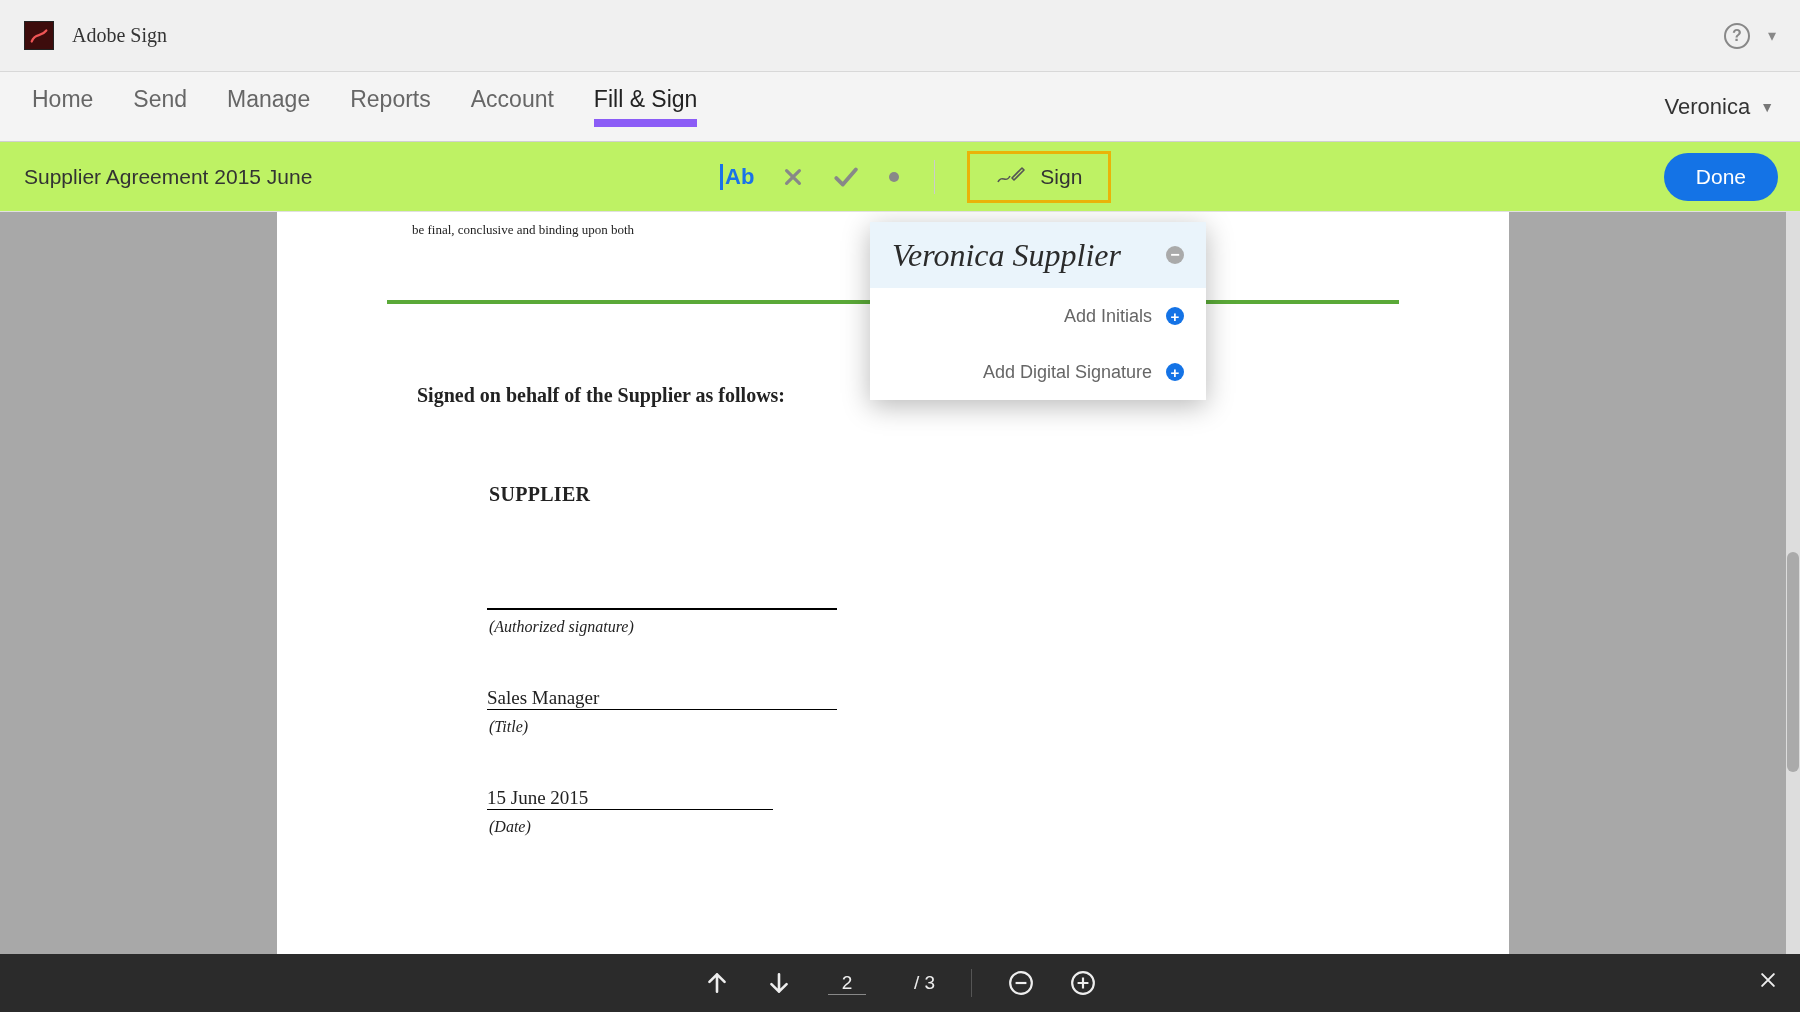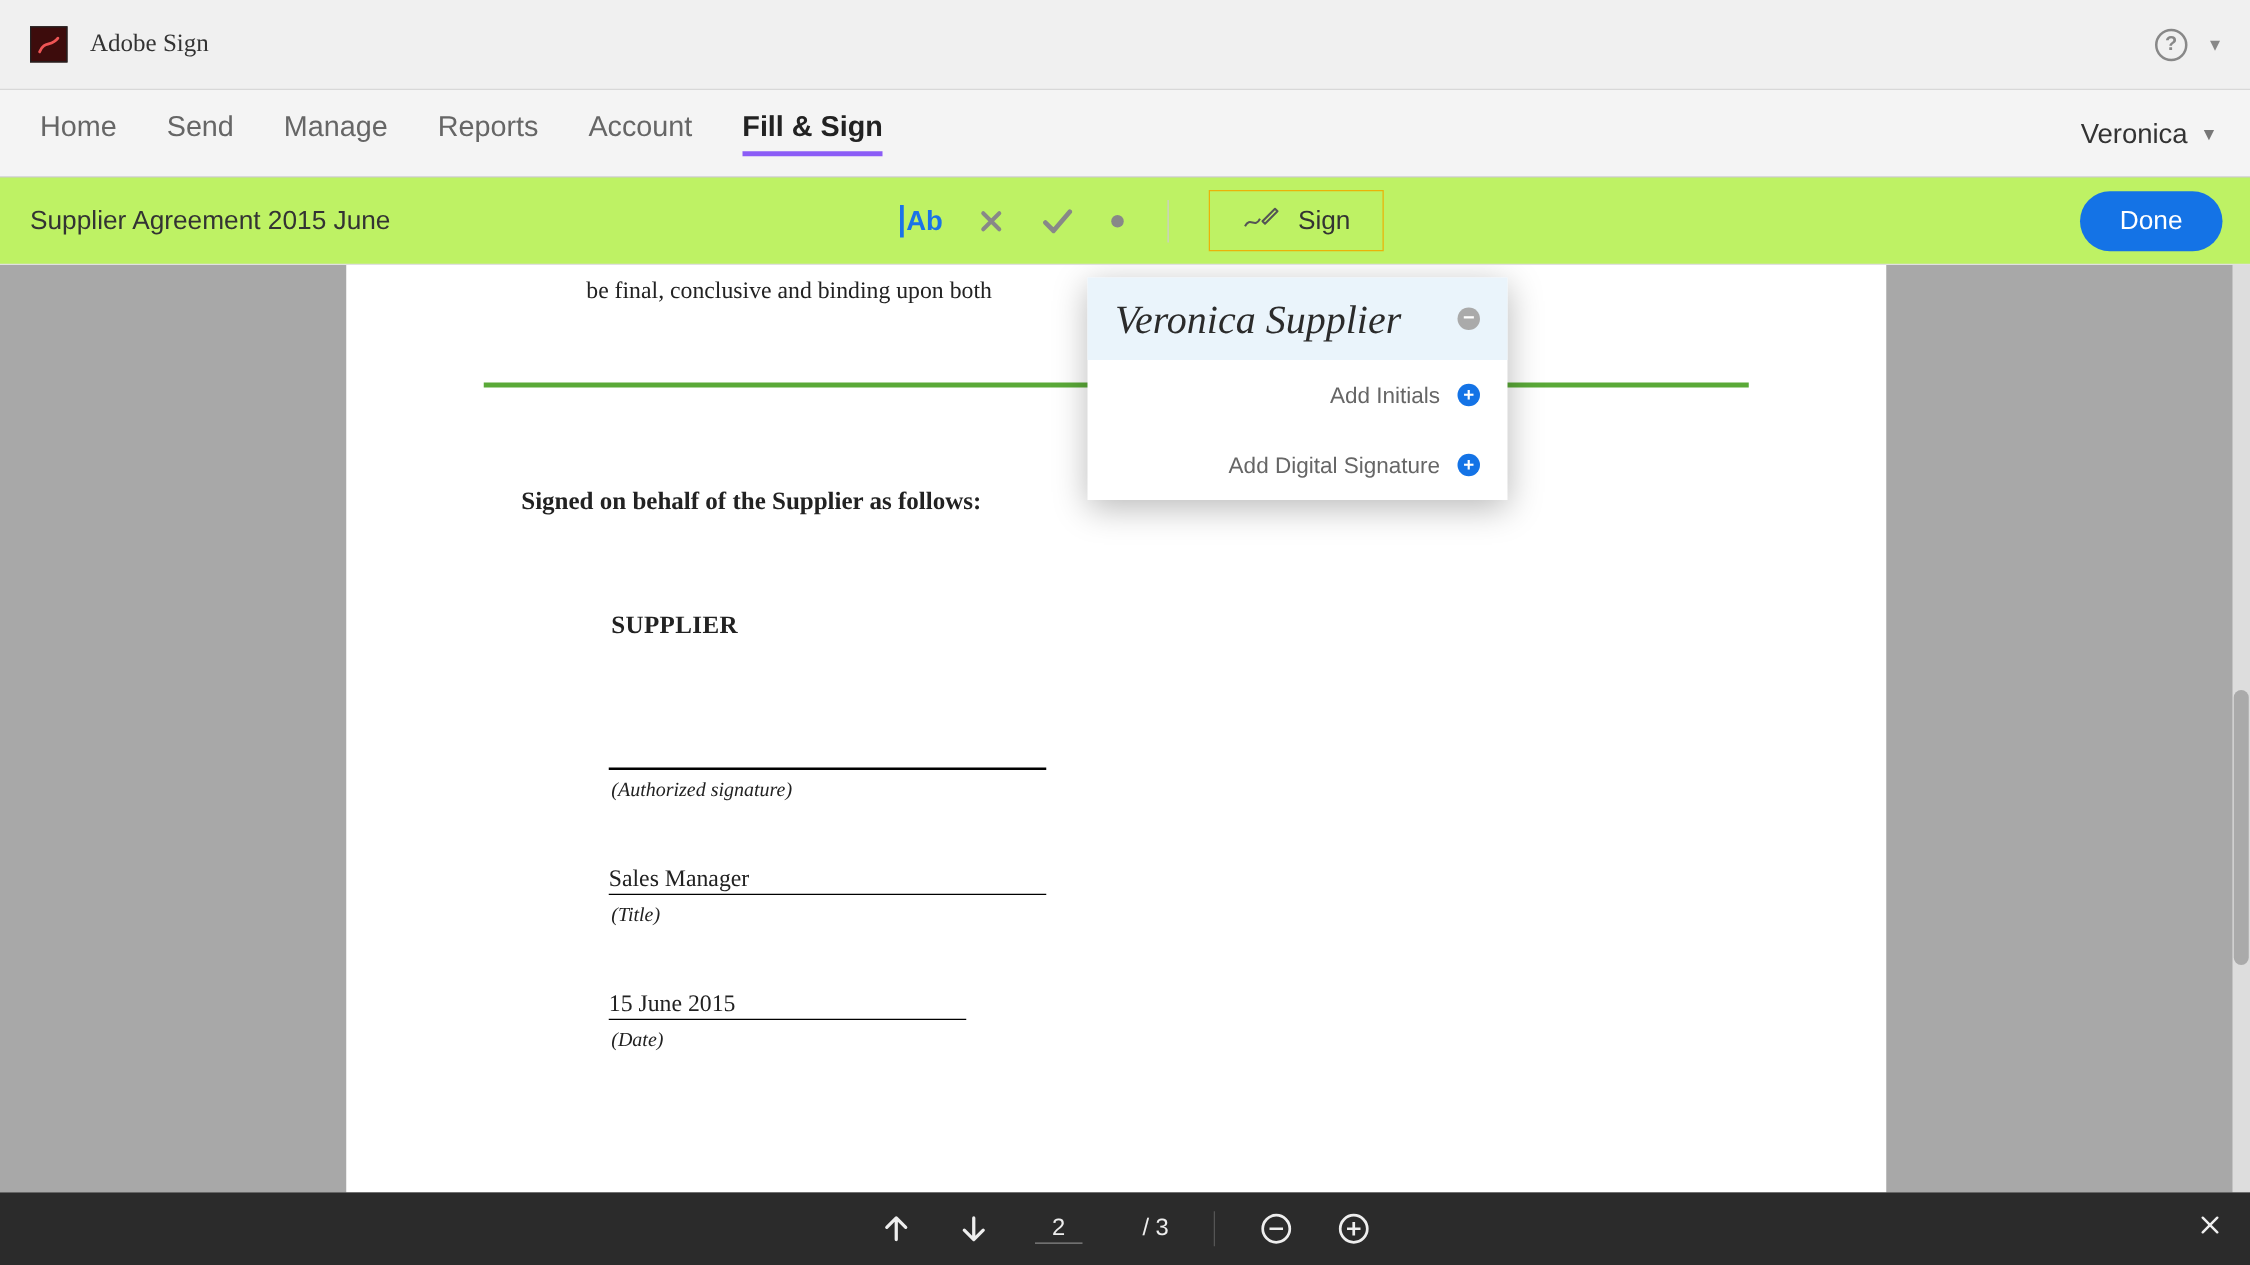--- a/index.html
+++ b/index.html
@@ -13,44 +13,44 @@
   .titlebar .logo svg { width: 22px; height: 22px; }
   .titlebar .app-name { font-size: 20px; color: #333; font-family: Liberation Serif, serif; }
   .titlebar .spacer { flex: 1; }
   .titlebar .help { width: 26px; height: 26px; border: 2px solid #888; border-radius: 50%; display: flex; align-items: center; justify-content: center; color: #888; font-size: 16px; font-weight: bold; margin-right: 18px; cursor: pointer; }
   .titlebar .dd-caret { color: #888; }
   
   
   .navrow { height: 70px; background: #f4f4f4; border-bottom: 1px solid #d0d0d0; display: flex; align-items: center; padding: 0 32px; position: relative; }
   .navrow .tabs { display: flex; gap: 40px; }
   .navrow .tab { font-size: 23px; color: #666; cursor: pointer; padding-bottom: 6px; }
-  .navrow .tab.active { color: #222; font-weight: 700; border-bottom: 4px solid #8b5cf6; }
+  .navrow .tab.active { color: #222; font-weight: 400; border-bottom: 8px solid #8b5cf6; }
   .navrow .user { position: absolute; right: 26px; font-size: 22px; color: #333; display: flex; align-items: center; gap: 10px; cursor: pointer; }
   .navrow .user .caret { font-size: 14px; color: #777; }
   
   
   .toolbar { height: 70px; background: #bef264; border-bottom: 1px solid #e0e0e0; display: flex; align-items: center; padding: 0 24px; position: relative; }
   .toolbar .docname { font-size: 21px; color: #333; }
   .toolbar .tools { position: absolute; left: 720px; display: flex; align-items: center; gap: 28px; }
   .toolbar .tool { cursor: pointer; display: flex; align-items: center; justify-content: center; color: #888; }
   .toolbar .tool.ab { color: #1a73e8; font-weight: bold; font-size: 22px; border-left: 3px solid #1a73e8; padding-left: 2px; }
   .toolbar .tool.x { font-size: 28px; }
   .toolbar .tool.check { font-size: 26px; }
   .toolbar .tool.dot { font-size: 22px; }
   .toolbar .divider { width: 1px; height: 34px; background: #ccc; margin: 0 4px; }
-  .toolbar .sign-btn { display: flex; align-items: center; gap: 14px; padding: 10px 26px; border: 1px solid #eab308; cursor: pointer; }
+  .toolbar .sign-btn { display: flex; align-items: center; gap: 14px; padding: 10px 26px; border: 3px solid #eab308; cursor: pointer; }
   .toolbar .sign-btn .pen-icon { color: #555; }
   .toolbar .sign-btn .label { font-size: 21px; color: #333; }
   .toolbar .done-btn { position: absolute; right: 22px; background: #1473e6; color: #fff; font-size: 21px; padding: 12px 32px; border-radius: 26px; cursor: pointer; }
   
   
   .canvas { flex: 1; background: #a8a8a8; overflow: hidden; position: relative; }
   .page { position: absolute; left: 277px; top: 0; width: 1232px; height: 100%; background: #fff; }
   .page-content { padding: 0 80px; font-family: Georgia, serif; color: #222; position: relative; }
-  .para-frag { margin-top: 10px; margin-left: 112px; font-size: 19px; }
+  .para-frag { margin-top: 10px; margin-left: 55px; font-size: 13px; }
   .hr-green { height: 4px; background: #5aa938; margin: 62px 30px 0; }
   .signed-as { font-weight: bold; font-size: 20px; margin-top: 80px; margin-left: 60px; }
   .supplier-label { font-weight: bold; font-size: 20px; margin-top: 76px; margin-left: 132px; letter-spacing: 0.3px; }
   .sig-line { border-bottom: 2px solid #000; width: 350px; margin-left: 130px; margin-top: 84px; height: 20px; }
   .sig-caption { font-style: italic; font-size: 16px; margin-left: 132px; margin-top: 8px; }
   .title-line { border-bottom: 1.5px solid #000; width: 350px; margin-left: 130px; margin-top: 50px; height: 24px; font-size: 19px; display: flex; align-items: center; }
   .date-line { border-bottom: 1.5px solid #000; width: 286px; margin-left: 130px; margin-top: 50px; height: 24px; font-size: 19px; display: flex; align-items: flex-end; }
   
   
   .sign-dd { position: absolute; top: 10px; left: 870px; width: 336px; background: #fff; box-shadow: 0 6px 26px rgba(0,0,0,0.28); z-index: 50; }

